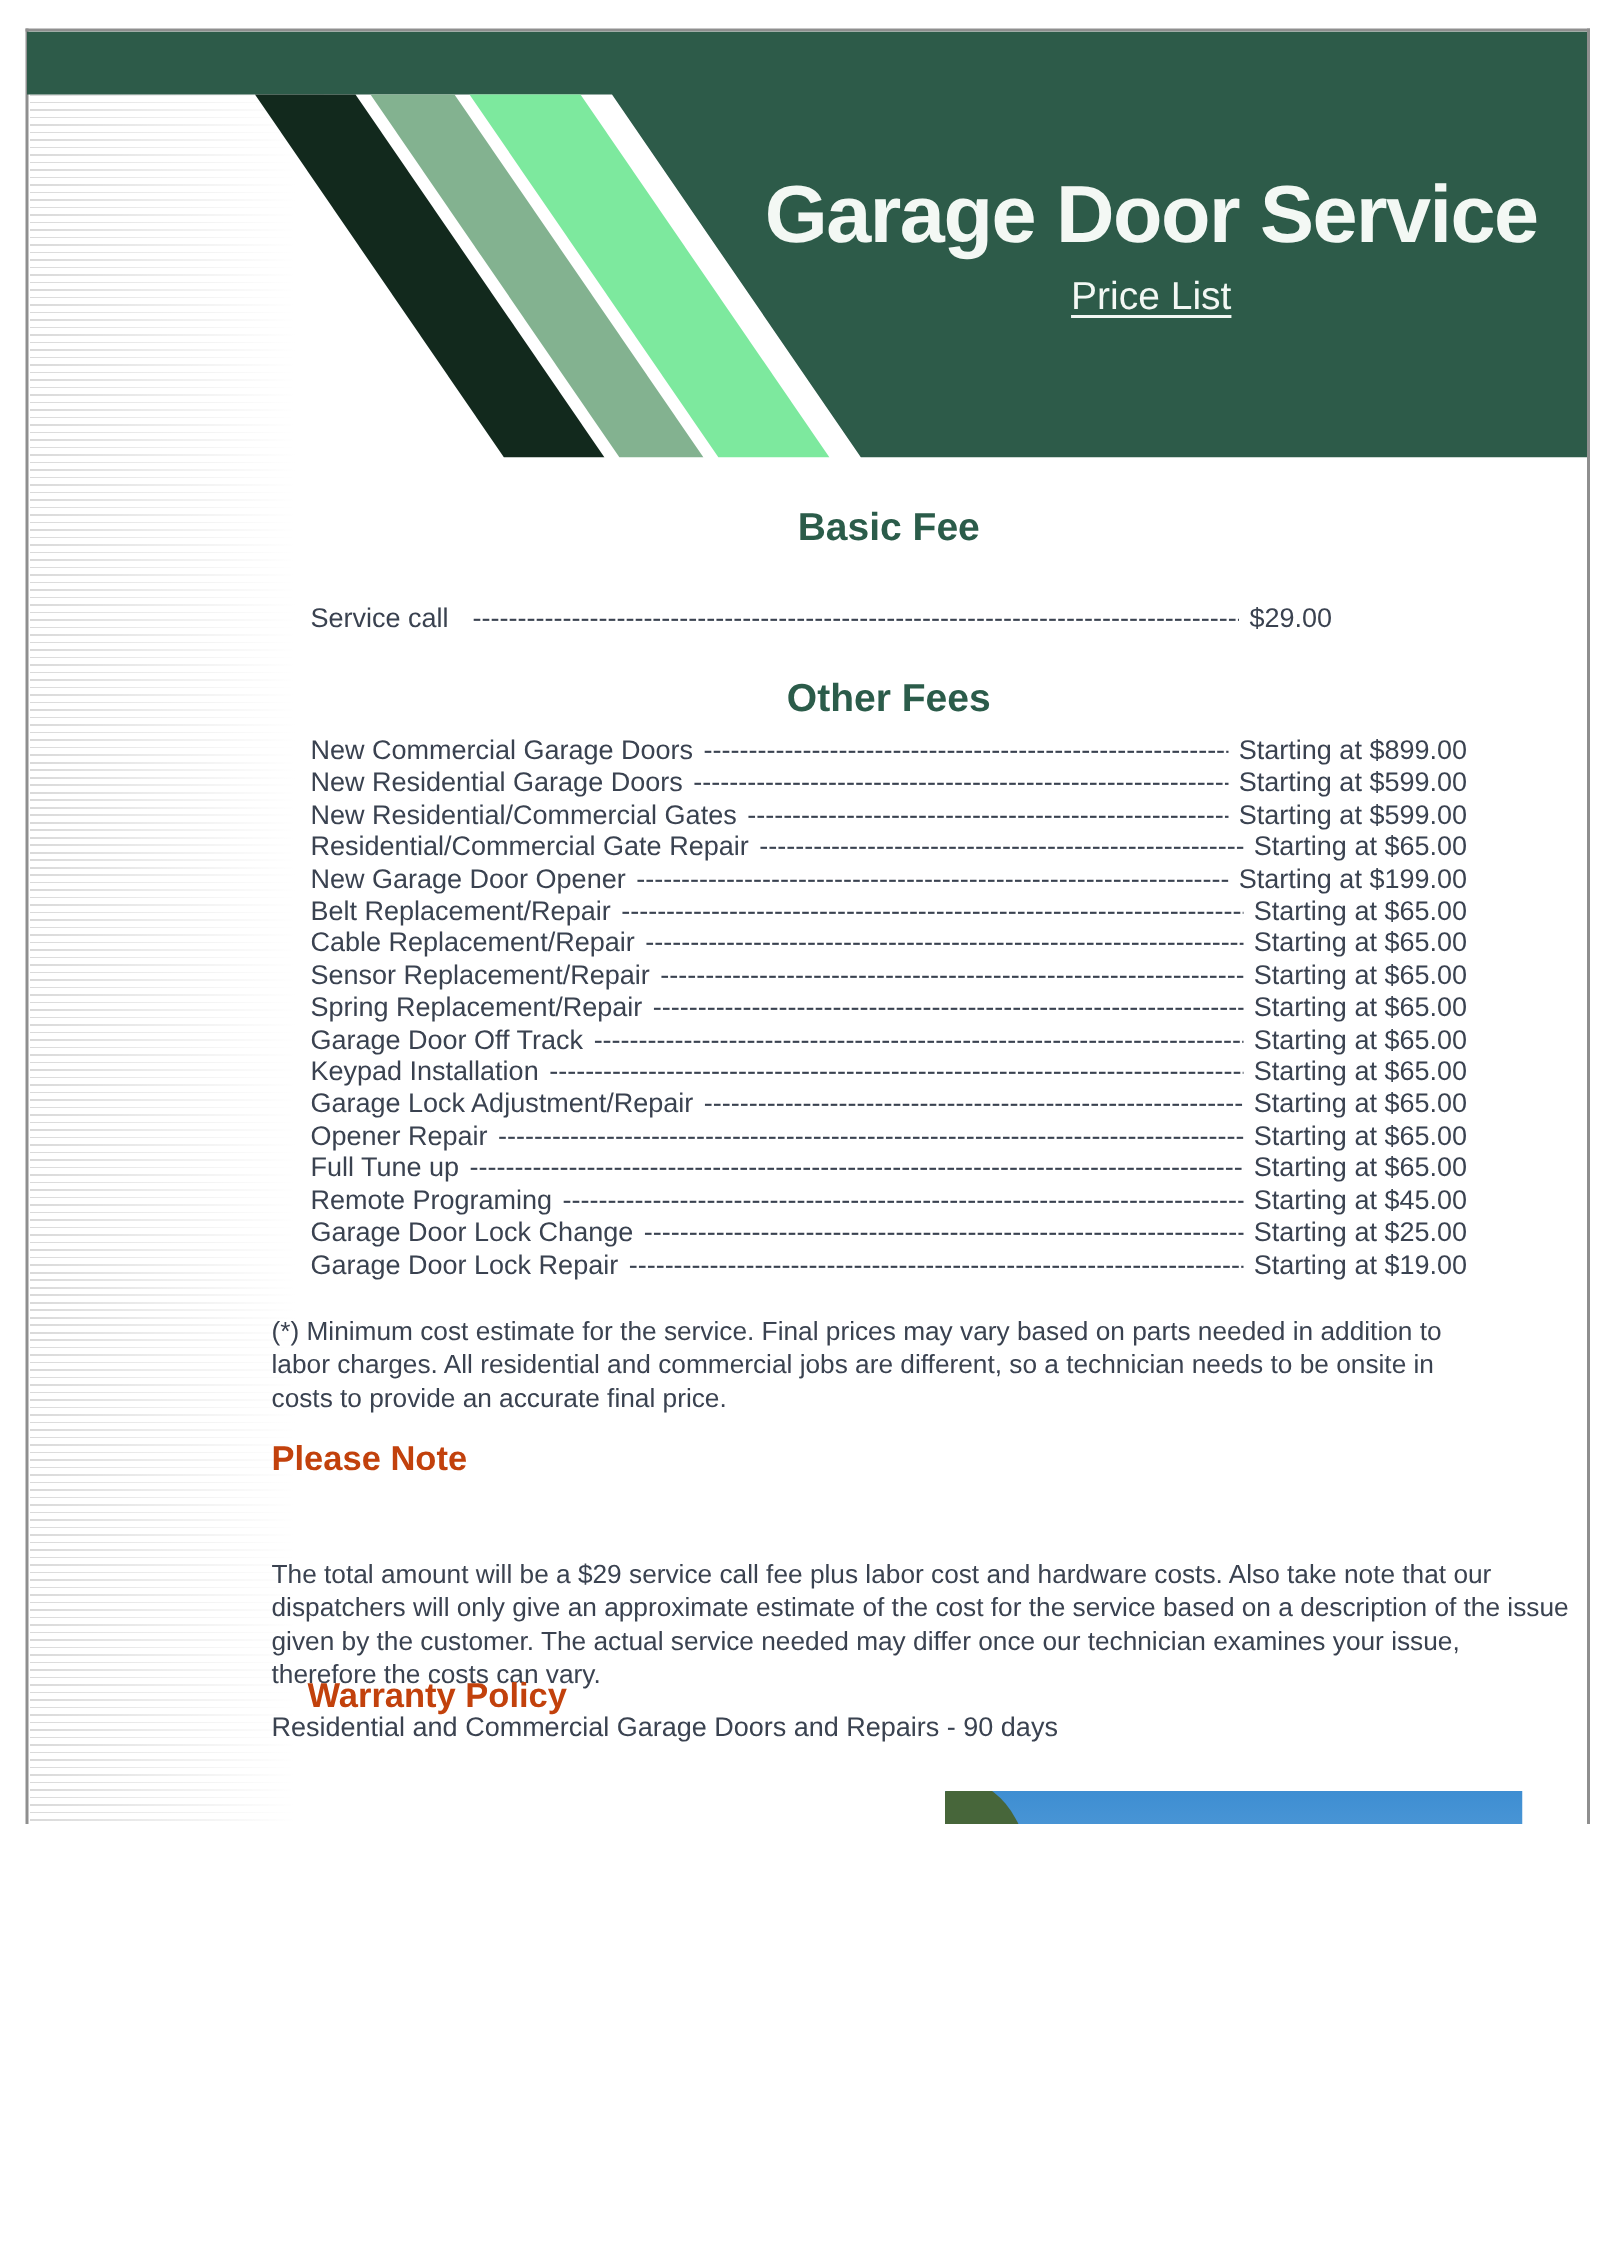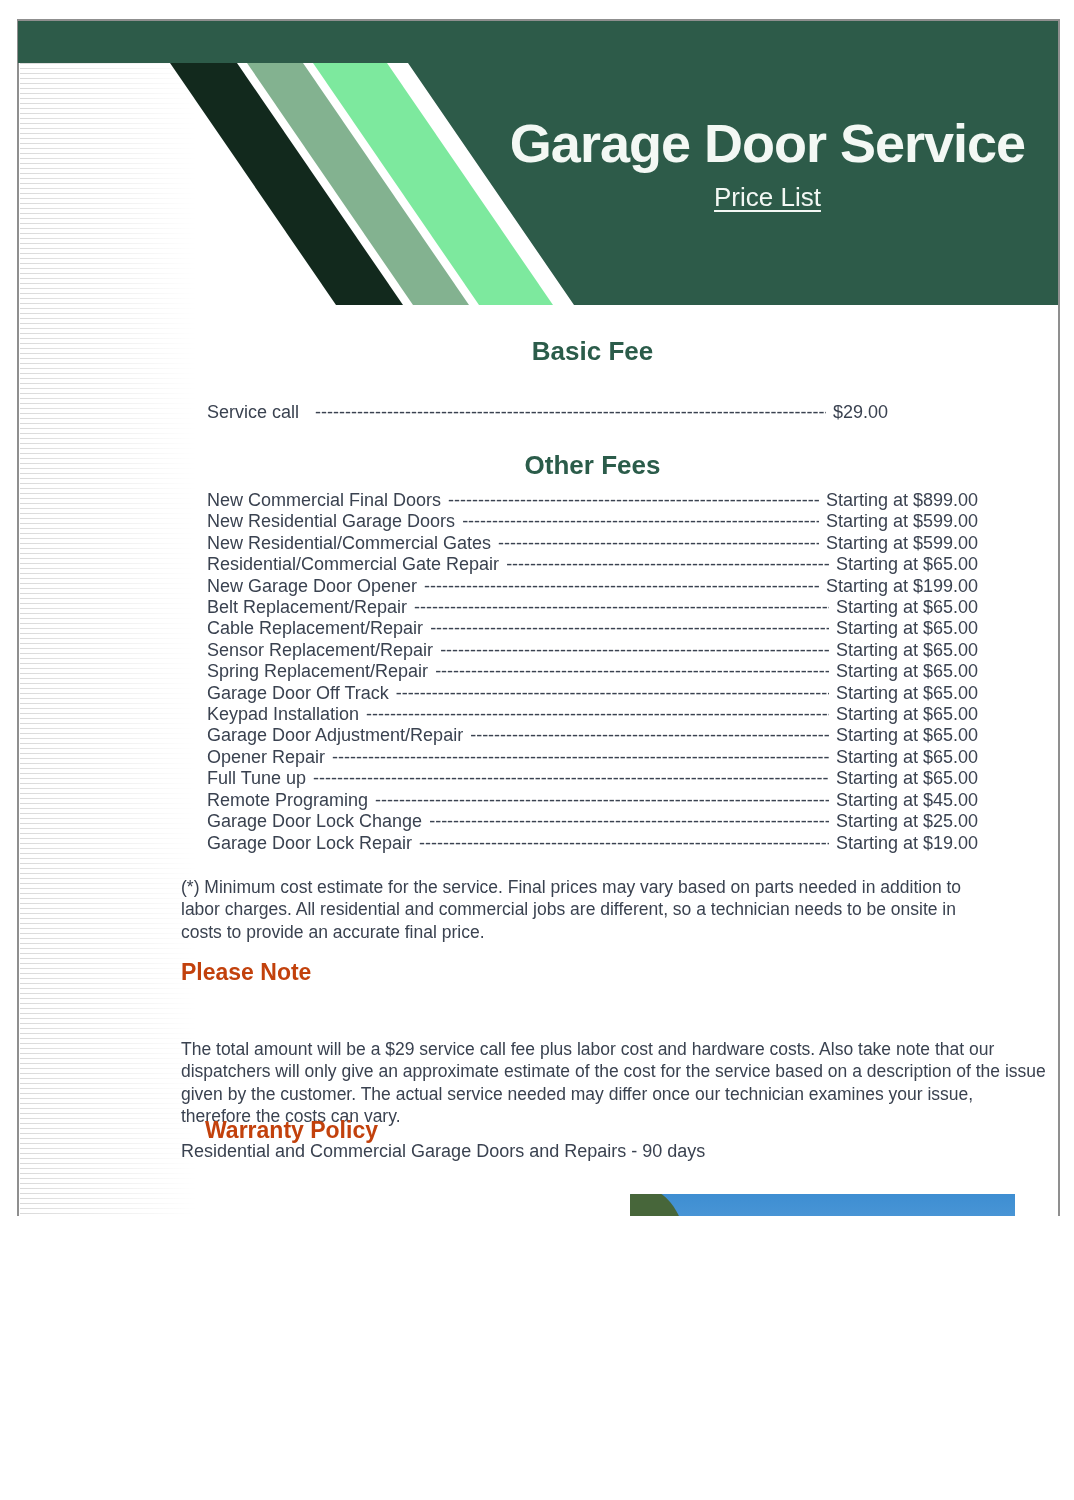--- a/index.html
+++ b/index.html
@@ -78,21 +78,21 @@
       <span class="fee-label">Service call</span>
       <span class="fee-dashes">------------------------------------------------------------------------------------------------------------------------------------------------------------------------------------------------------------------------------------------------------------------------------------------------------------------------------------------------------------------------------------------------------------------------------------</span>
       <span class="fee-price">$29.00</span>
     </div>
   </div>
 
   <div class="sec-head" style="top:450px;">Other Fees</div>
   <div class="fee-block" style="top:490px;width:771px;">
 
       <div class="fee-row">
-        <span class="fee-label">New Commercial Final Doors</span>
+        <span class="fee-label">New Commercial Garage Doors</span>
         <span class="fee-dashes">------------------------------------------------------------------------------------------------------------------------------------------------------------------------------------------------------------------------------------------------------------------------------------------------------------------------------------------------------------------------------------------------------------------------------------</span>
         <span class="fee-price">Starting at $899.00</span>
       </div>
 
       <div class="fee-row">
         <span class="fee-label">New Residential Garage Doors</span>
         <span class="fee-dashes">------------------------------------------------------------------------------------------------------------------------------------------------------------------------------------------------------------------------------------------------------------------------------------------------------------------------------------------------------------------------------------------------------------------------------------</span>
         <span class="fee-price">Starting at $599.00</span>
       </div>
 
@@ -144,21 +144,21 @@
         <span class="fee-price">Starting at $65.00</span>
       </div>
 
       <div class="fee-row">
         <span class="fee-label">Keypad Installation</span>
         <span class="fee-dashes">------------------------------------------------------------------------------------------------------------------------------------------------------------------------------------------------------------------------------------------------------------------------------------------------------------------------------------------------------------------------------------------------------------------------------------</span>
         <span class="fee-price">Starting at $65.00</span>
       </div>
 
       <div class="fee-row">
-        <span class="fee-label">Garage Door Adjustment/Repair</span>
+        <span class="fee-label">Garage Lock Adjustment/Repair</span>
         <span class="fee-dashes">------------------------------------------------------------------------------------------------------------------------------------------------------------------------------------------------------------------------------------------------------------------------------------------------------------------------------------------------------------------------------------------------------------------------------------</span>
         <span class="fee-price">Starting at $65.00</span>
       </div>
 
       <div class="fee-row">
         <span class="fee-label">Opener Repair</span>
         <span class="fee-dashes">------------------------------------------------------------------------------------------------------------------------------------------------------------------------------------------------------------------------------------------------------------------------------------------------------------------------------------------------------------------------------------------------------------------------------------</span>
         <span class="fee-price">Starting at $65.00</span>
       </div>
 

